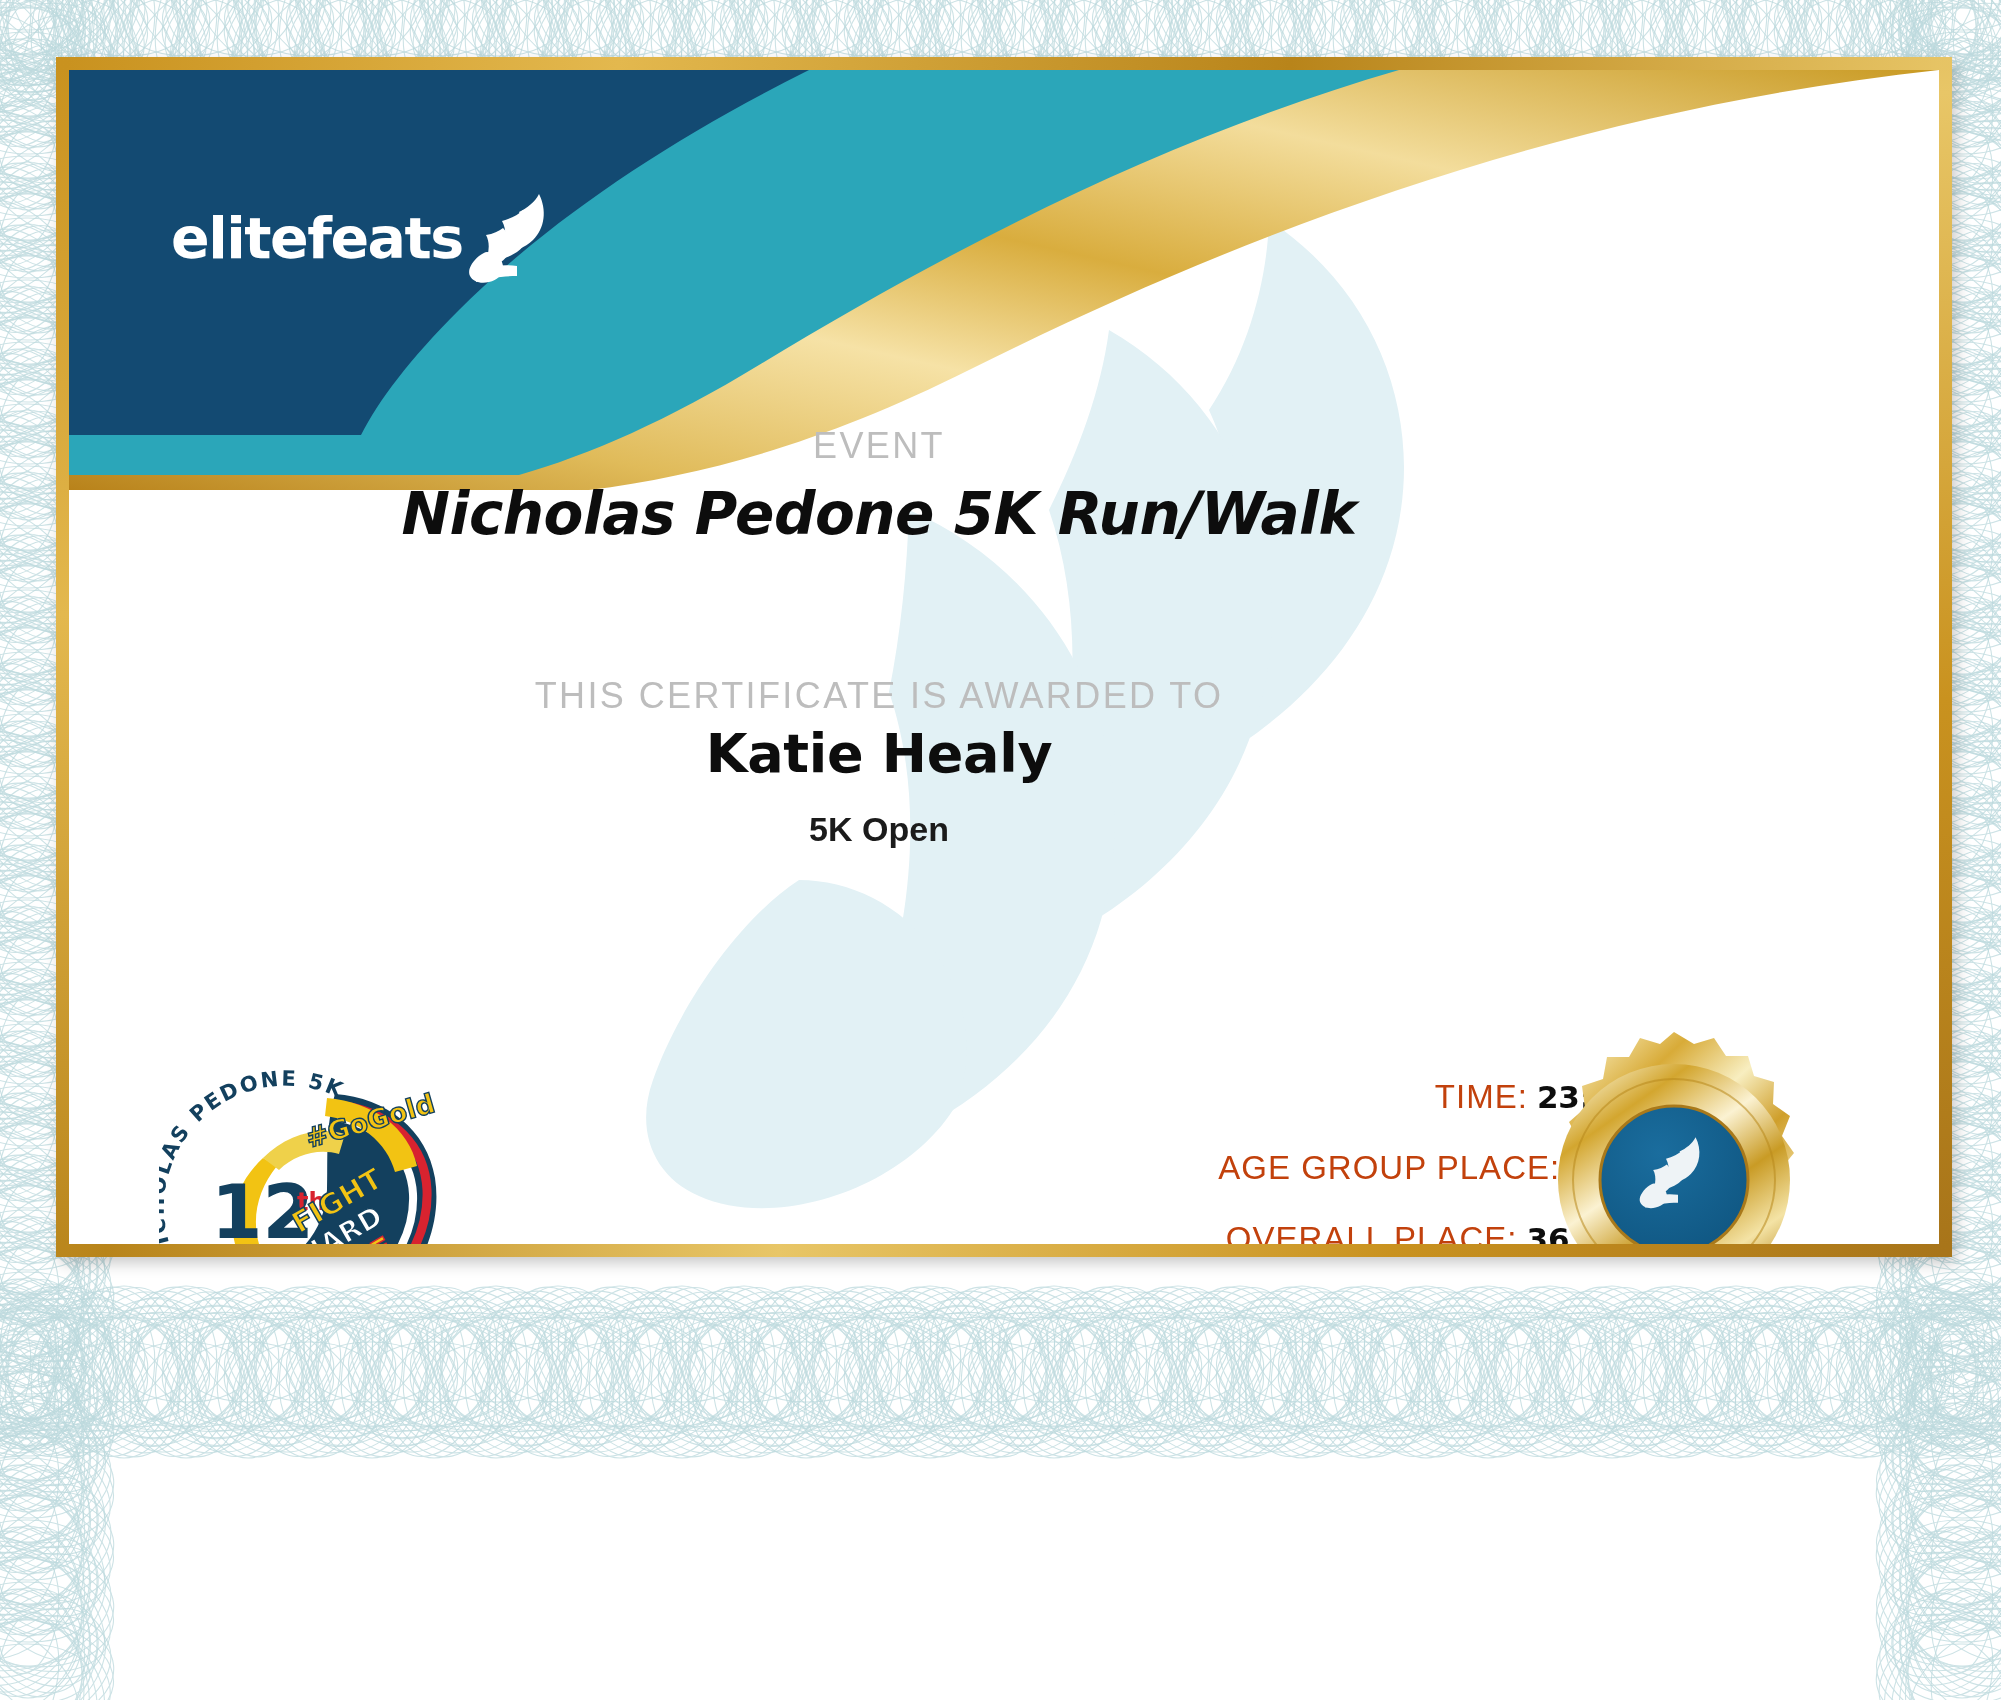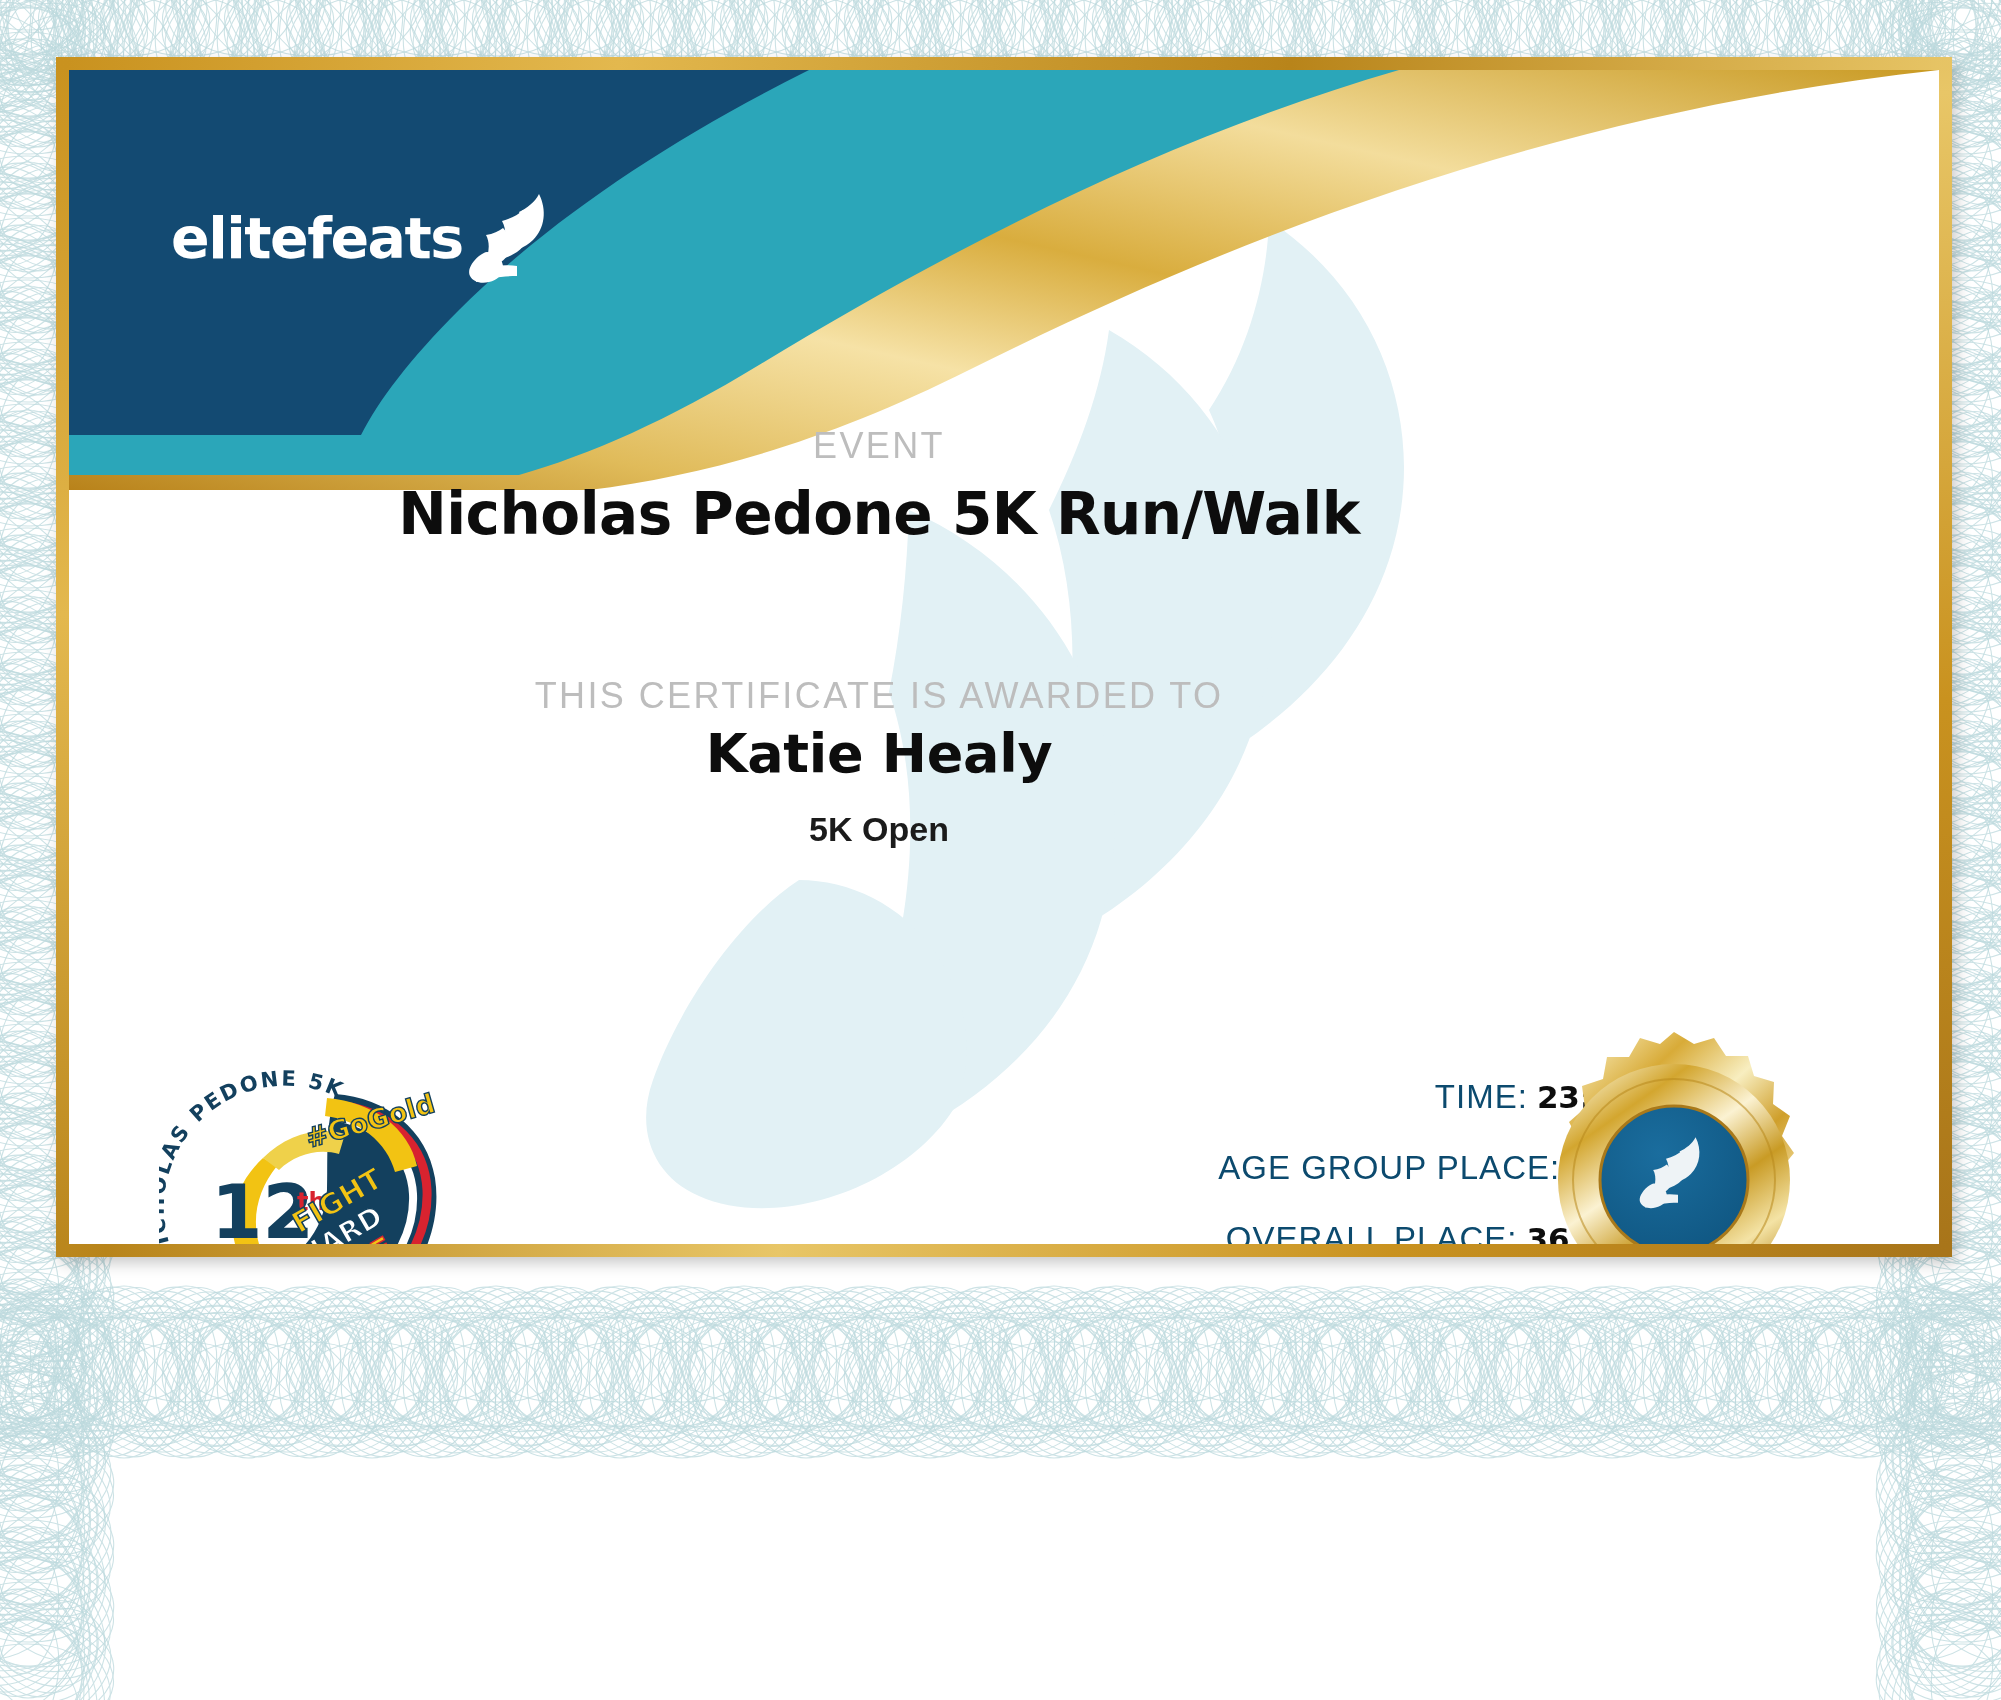--- a/index.html
+++ b/index.html
@@ -139,21 +139,21 @@
     width: 1620px;
     text-align: right;
   }
   .stat-row {
     font-size: 33px;
     line-height: 1.0;
     margin-bottom: 38px;
     white-space: nowrap;
   }
   .stat-label {
-    color: #0c4a6e;
+    color: #c2410c;
     letter-spacing: 1px;
     font-family: "Liberation Sans", sans-serif;
   }
   .stat-value {
     color: #0d0d0d;
     font-weight: bold;
     font-family: "DejaVu Sans", sans-serif;
     font-size: 31px;
     letter-spacing: -0.2px;
   }
@@ -338,21 +338,21 @@
         </g>
       </svg>
     </div>
 
     <div class="content">
 
       <div class="center-col" style="top:355px;">
         <div class="eyebrow">EVENT</div>
       </div>
 
-      <div class="center-col" style="top:410px;">
+      <div class="center-col" style="top:410px;font-style:italic;">
         <div class="headline">Nicholas Pedone 5K Run/Walk</div>
       </div>
 
       <div class="center-col" style="top:605px;">
         <div class="eyebrow">THIS CERTIFICATE IS AWARDED TO</div>
       </div>
 
       <div class="center-col" style="top:652px;">
         <div class="recipient">Katie Healy</div>
       </div>

